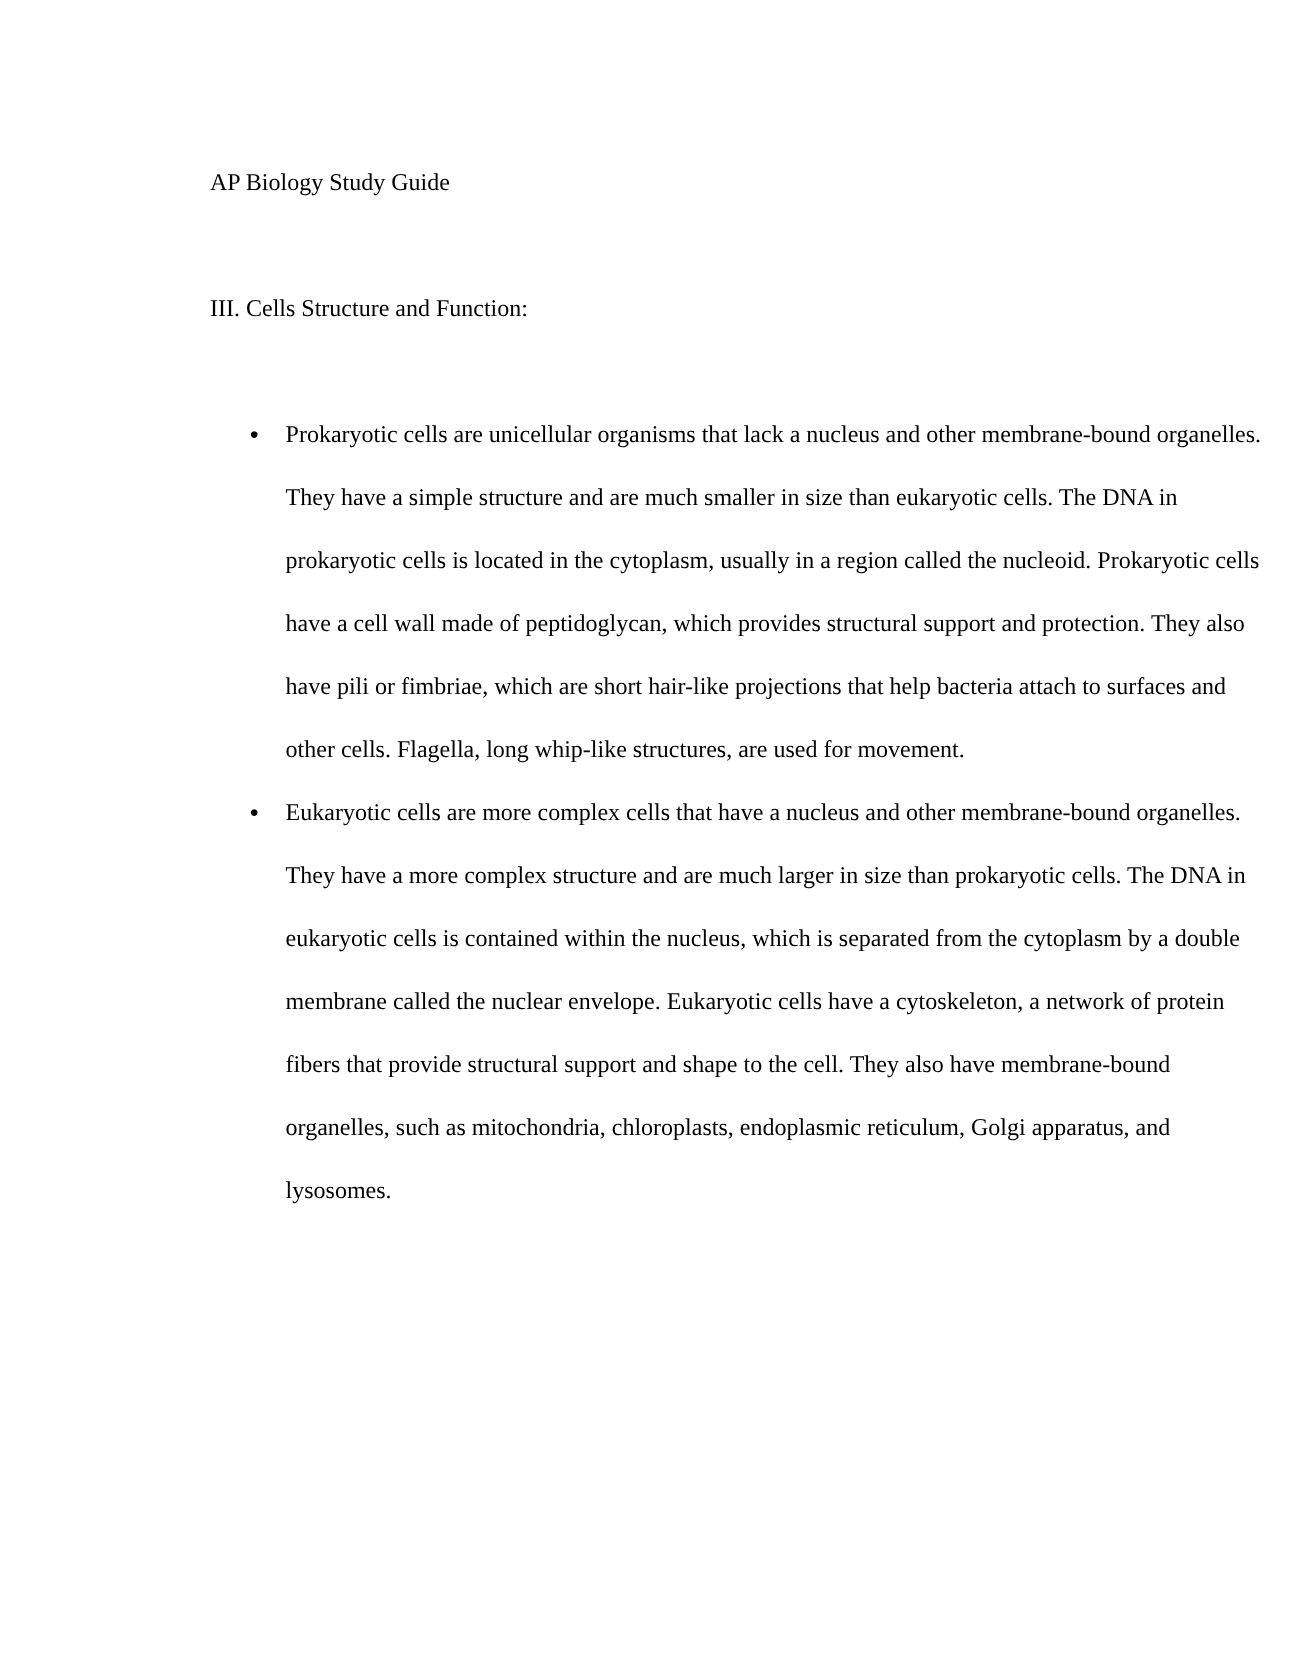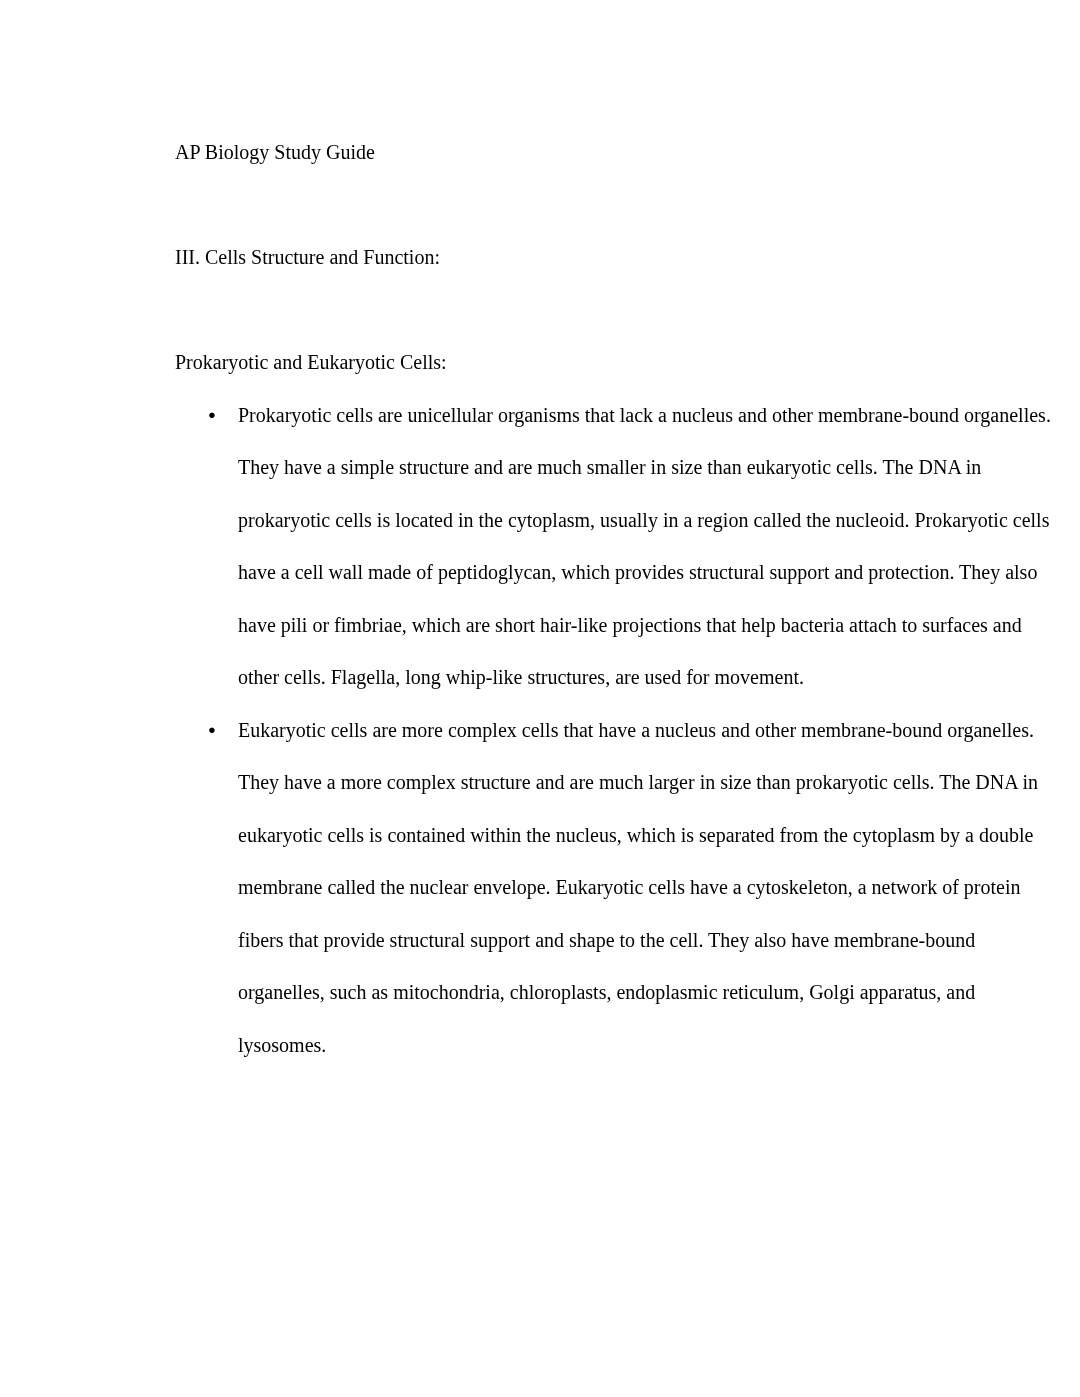--- a/index.html
+++ b/index.html
@@ -54,21 +54,20 @@
 </style>
 </head>
 <body>
 
 <div class="page">
 
   <p class="doc-text doc-title">AP Biology Study Guide</p>
 
   <p class="doc-text section-heading">III. Cells Structure and Function:</p>
 
-  <p class="doc-text subsection-heading">Prokaryotic and Eukaryotic Cells:</p>
 
   <ul class="bullet-list">
     <li>
       <span class="bullet-glyph">●</span>
       <span>Prokaryotic cells are unicellular organisms that lack a nucleus and other membrane-bound organelles. They have a simple structure and are much smaller in size than eukaryotic cells. The DNA in prokaryotic cells is located in the cytoplasm, usually in a region called the nucleoid. Prokaryotic cells have a cell wall made of peptidoglycan, which provides structural support and protection. They also have pili or fimbriae, which are short hair-like projections that help bacteria attach to surfaces and other cells. Flagella, long whip-like structures, are used for movement.</span>
     </li>
     <li>
       <span class="bullet-glyph">●</span>
       <span>Eukaryotic cells are more complex cells that have a nucleus and other membrane-bound organelles. They have a more complex structure and are much larger in size than prokaryotic cells. The DNA in eukaryotic cells is contained within the nucleus, which is separated from the cytoplasm by a double membrane called the nuclear envelope. Eukaryotic cells have a cytoskeleton, a network of protein fibers that provide structural support and shape to the cell. They also have membrane-bound organelles, such as mitochondria, chloroplasts, endoplasmic reticulum, Golgi apparatus, and lysosomes.</span>
     </li>

